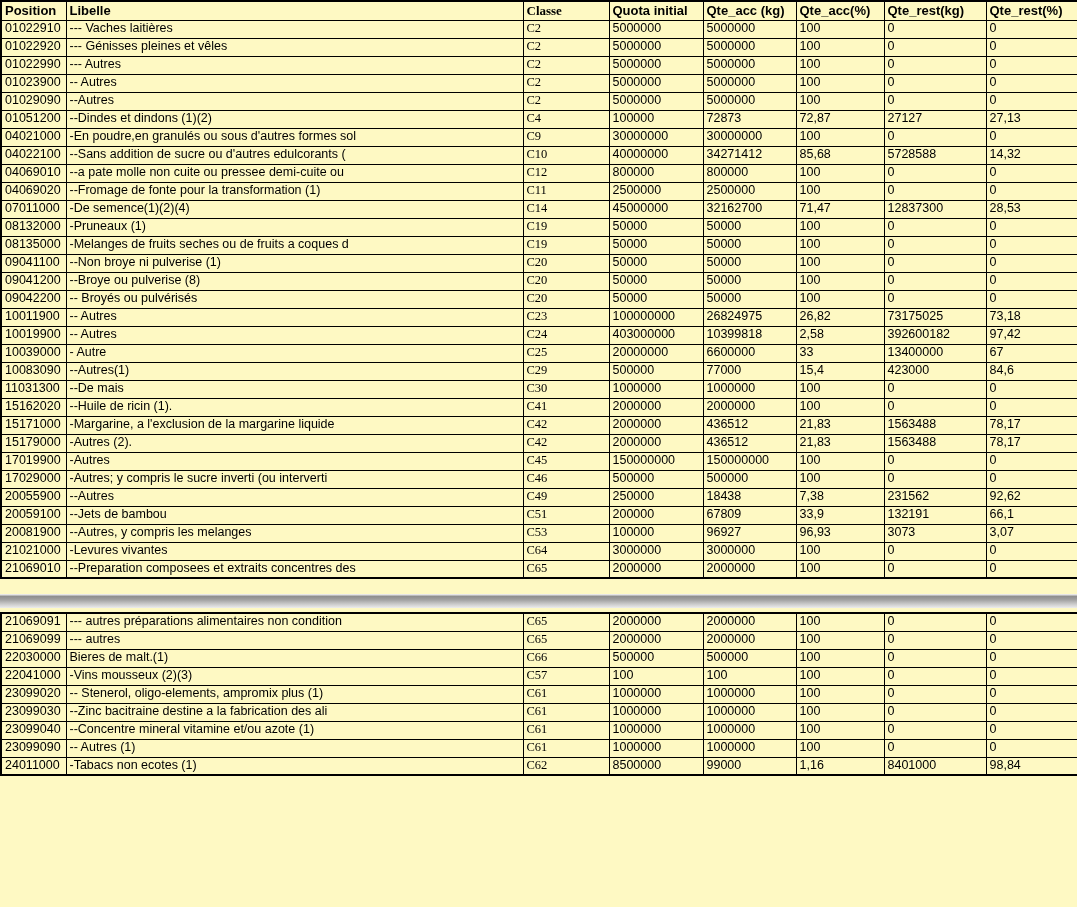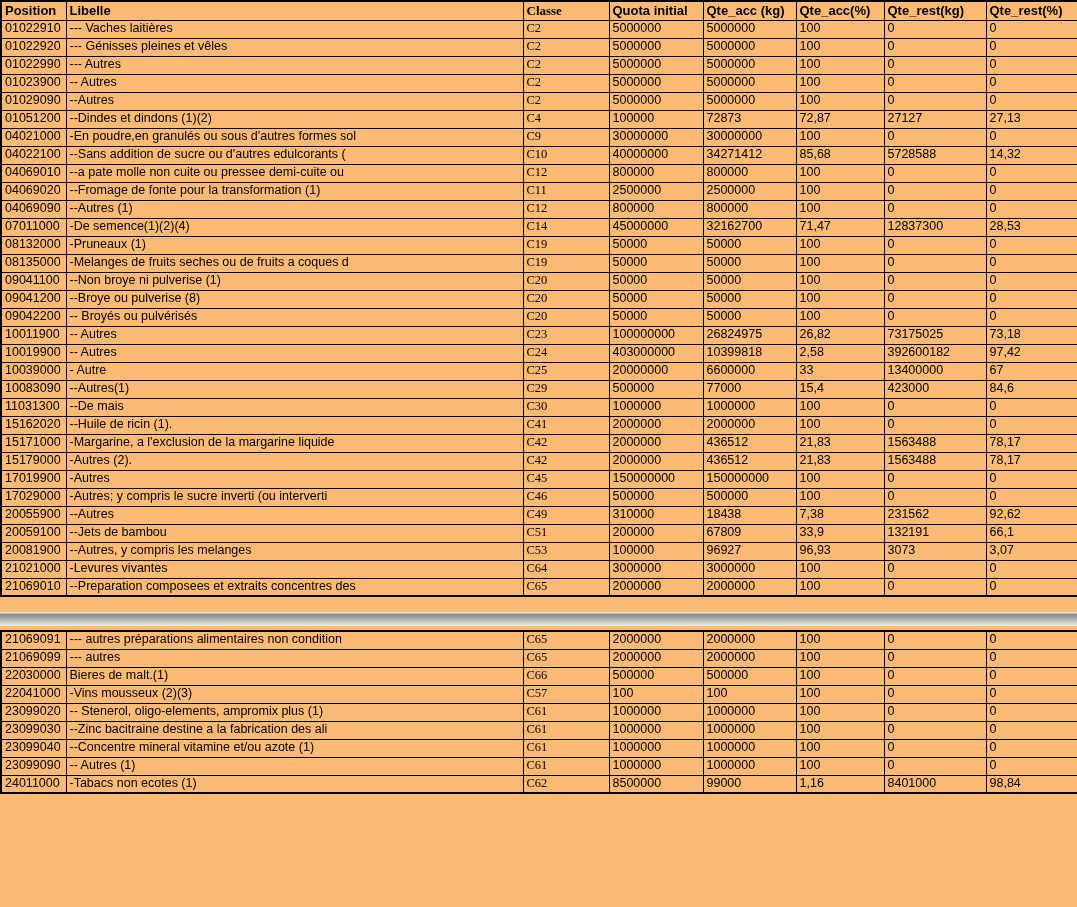--- a/index.html
+++ b/index.html
@@ -6,21 +6,21 @@
   html, body {
     margin: 0;
     padding: 0;
     background: #ffffff;
     font-family: "Liberation Sans", "DejaVu Sans", sans-serif;
   }
   .page {
     width: 1077px;
     height: 907px;
     overflow: hidden;
-    background: #fdba74;
+    background: #fef9c3;
   }
   table.quota-table {
     border-collapse: collapse;
     table-layout: fixed;
     width: 1077px;
     border: 2px solid #000000;
   }
   table.quota-table th,
   table.quota-table td {
     border: 1px solid #000000;
@@ -179,30 +179,20 @@
           <td class="col-position">04069020</td>
           <td class="col-libelle">--Fromage de fonte pour la transformation (1)</td>
           <td class="col-classe">C11</td>
           <td class="col-quota_initial">2500000</td>
           <td class="col-qte_acc_kg">2500000</td>
           <td class="col-qte_acc_pct">100</td>
           <td class="col-qte_rest_kg">0</td>
           <td class="col-qte_rest_pct">0</td>
         </tr>
         <tr>
-          <td class="col-position">04069090</td>
-          <td class="col-libelle">--Autres (1)</td>
-          <td class="col-classe">C12</td>
-          <td class="col-quota_initial">800000</td>
-          <td class="col-qte_acc_kg">800000</td>
-          <td class="col-qte_acc_pct">100</td>
-          <td class="col-qte_rest_kg">0</td>
-          <td class="col-qte_rest_pct">0</td>
-        </tr>
-        <tr>
           <td class="col-position">07011000</td>
           <td class="col-libelle">-De semence(1)(2)(4)</td>
           <td class="col-classe">C14</td>
           <td class="col-quota_initial">45000000</td>
           <td class="col-qte_acc_kg">32162700</td>
           <td class="col-qte_acc_pct">71,47</td>
           <td class="col-qte_rest_kg">12837300</td>
           <td class="col-qte_rest_pct">28,53</td>
         </tr>
         <tr>
@@ -352,21 +342,21 @@
           <td class="col-quota_initial">500000</td>
           <td class="col-qte_acc_kg">500000</td>
           <td class="col-qte_acc_pct">100</td>
           <td class="col-qte_rest_kg">0</td>
           <td class="col-qte_rest_pct">0</td>
         </tr>
         <tr>
           <td class="col-position">20055900</td>
           <td class="col-libelle">--Autres</td>
           <td class="col-classe">C49</td>
-          <td class="col-quota_initial">310000</td>
+          <td class="col-quota_initial">250000</td>
           <td class="col-qte_acc_kg">18438</td>
           <td class="col-qte_acc_pct">7,38</td>
           <td class="col-qte_rest_kg">231562</td>
           <td class="col-qte_rest_pct">92,62</td>
         </tr>
         <tr>
           <td class="col-position">20059100</td>
           <td class="col-libelle">--Jets de bambou</td>
           <td class="col-classe">C51</td>
           <td class="col-quota_initial">200000</td>

